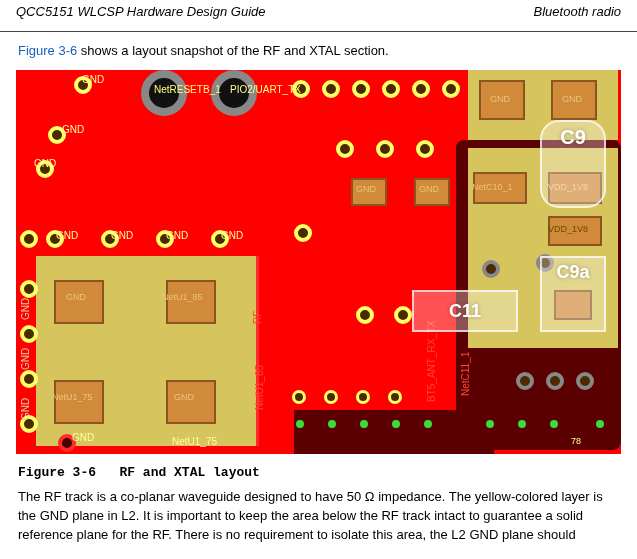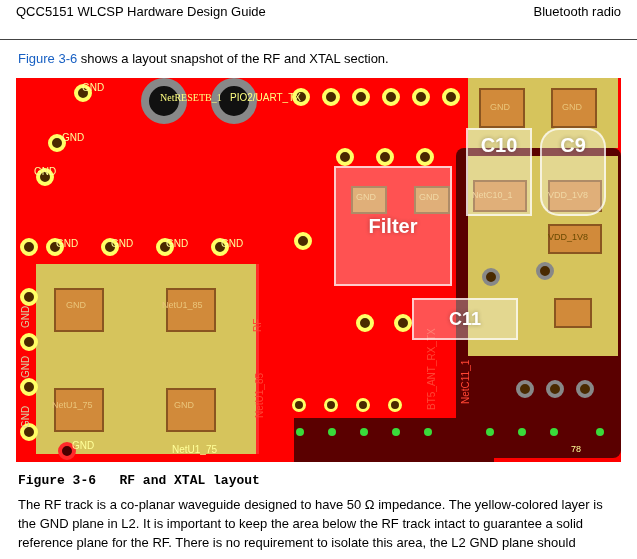--- a/index.html
+++ b/index.html
@@ -6,21 +6,22 @@
     margin: 0;
     padding: 0;
     font-family: Arial, Helvetica, sans-serif;
     background: #fff;
     color: #000;
     width: 637px;
   }
   .header-row {
     display: flex;
     justify-content: space-between;
-    padding: 4px 16px 20px 16px;
+    padding: 4px 16px 12px 16px;
+    font-style: italic;
     font-size: 13px;
     border-bottom: 1px solid #444;
   }
   .intro {
     padding: 10px 18px 6px 18px;
     font-size: 13px;
     line-height: 1.4;
   }
   .intro .link { color: #1860c3; text-decoration: none; }
   .pcb-wrap {
@@ -192,21 +193,21 @@
   <div class="net-text" style="left:95px;top:160px;">GND</div>
   <div class="net-text" style="left:150px;top:160px;">GND</div>
   <div class="net-text" style="left:205px;top:160px;">GND</div>
 
   <div class="net-text" style="left:66px;top:4px;">GND</div>
   <div class="via" style="left:32px;top:56px;width:10px;height:10px;"></div>
   <div class="net-text" style="left:46px;top:54px;">GND</div>
   <div class="via" style="left:20px;top:90px;width:10px;height:10px;"></div>
   <div class="net-text" style="left:18px;top:88px;">GND</div>
 
-  <div class="net-text" style="left:144px;top:14px;color:#ffff80;font-family:Liberation Serif, serif;">NetRESETB_1</div>
+  <div class="net-text" style="left:138px;top:14px;color:#ffff80;">NetRESETB_1</div>
   <div class="net-text" style="left:214px;top:14px;color:#ffff80;">PIO2/UART_TX</div>
 
   <div class="via" style="left:42px;top:364px;width:10px;height:10px;border-color:#ff2a2a;background:#4a0000;"></div>
   <div class="net-text" style="left:56px;top:362px;">GND</div>
   <div class="net-text" style="left:156px;top:366px;color:#ffff99;">NetU1_75</div>
 
   <div class="dot-green" style="left:280px;top:350px;"></div>
   <div class="dot-green" style="left:312px;top:350px;"></div>
   <div class="dot-green" style="left:344px;top:350px;"></div>
   <div class="dot-green" style="left:376px;top:350px;"></div>
@@ -239,24 +240,23 @@
 
   <div class="red-vert" style="left:240px;top:186px;height:190px;"></div>
   <div class="side-red-text" style="left:238px;top:340px;">NetU1_85</div>
   <div class="side-red-text" style="left:236px;top:254px;">RF</div>
 
   <div class="side-red-text" style="left:410px;top:332px;">BT5_ANT_RX_TX</div>
   <div class="side-red-text" style="left:444px;top:326px;">NetC11_1</div>
 
   <div class="net-text" style="left:555px;top:366px;font-size:9px;">78</div>
 
-  <div class="overlay" style="left:318px;top:88px;width:118px;height:120px;">Filter</div>
-  <div class="overlay" style="left:450px;top:50px;width:66px;height:88px;align-items:flex-start;padding-top:4px;">C10</div>
   <div class="overlay" style="left:524px;top:50px;width:66px;height:88px;align-items:flex-start;padding-top:4px;border-radius:19px;">C9</div>
   <div class="overlay" style="left:396px;top:220px;width:106px;height:42px;font-size:18px;">C11</div>
+  <div class="overlay" style="left:524px;top:186px;width:66px;height:76px;font-size:18px;align-items:flex-start;padding-top:4px;">C9a</div>
 
 </div>
 
 <div class="caption">
   <b><span>Figure 3-6</span>&nbsp;&nbsp;&nbsp;<span>RF and XTAL layout</span></b>
 </div>
 
 <div class="body-text">The RF track is a co-planar waveguide designed to have 50 Ω impedance. The yellow-colored layer is the GND plane in L2. It is important to keep the area below the RF track intact to guarantee a solid reference plane for the RF. There is no requirement to isolate this area, the L2 GND plane should</div>
 
 </body></html>

